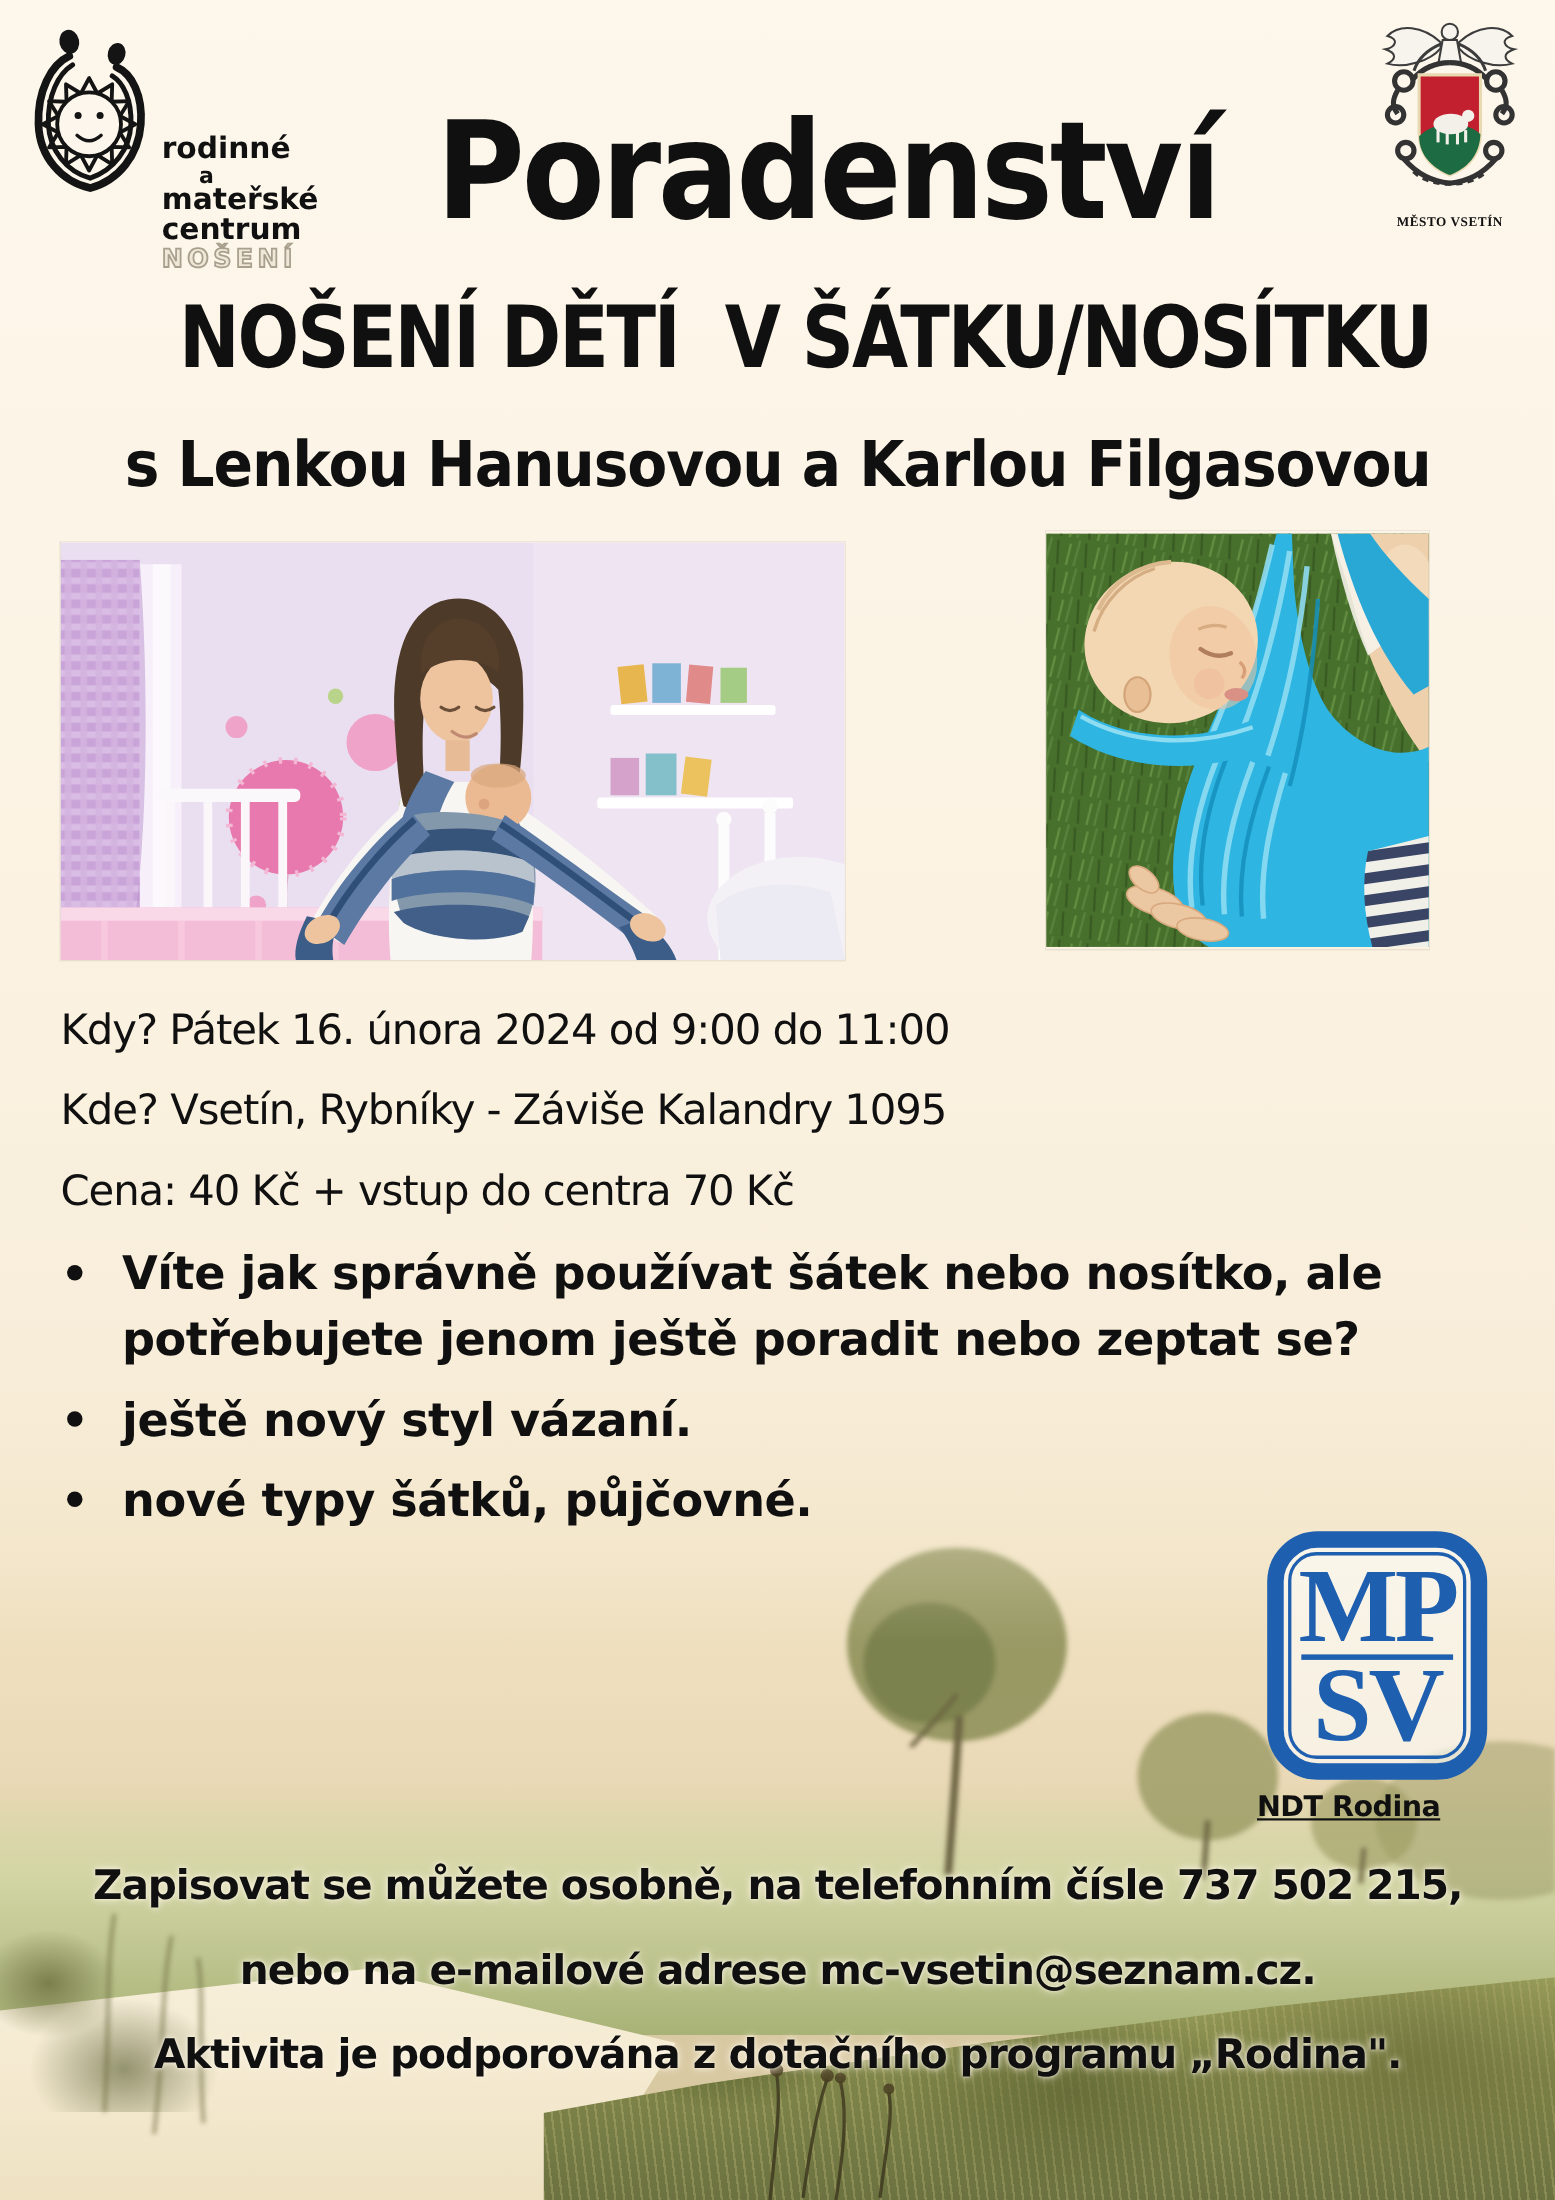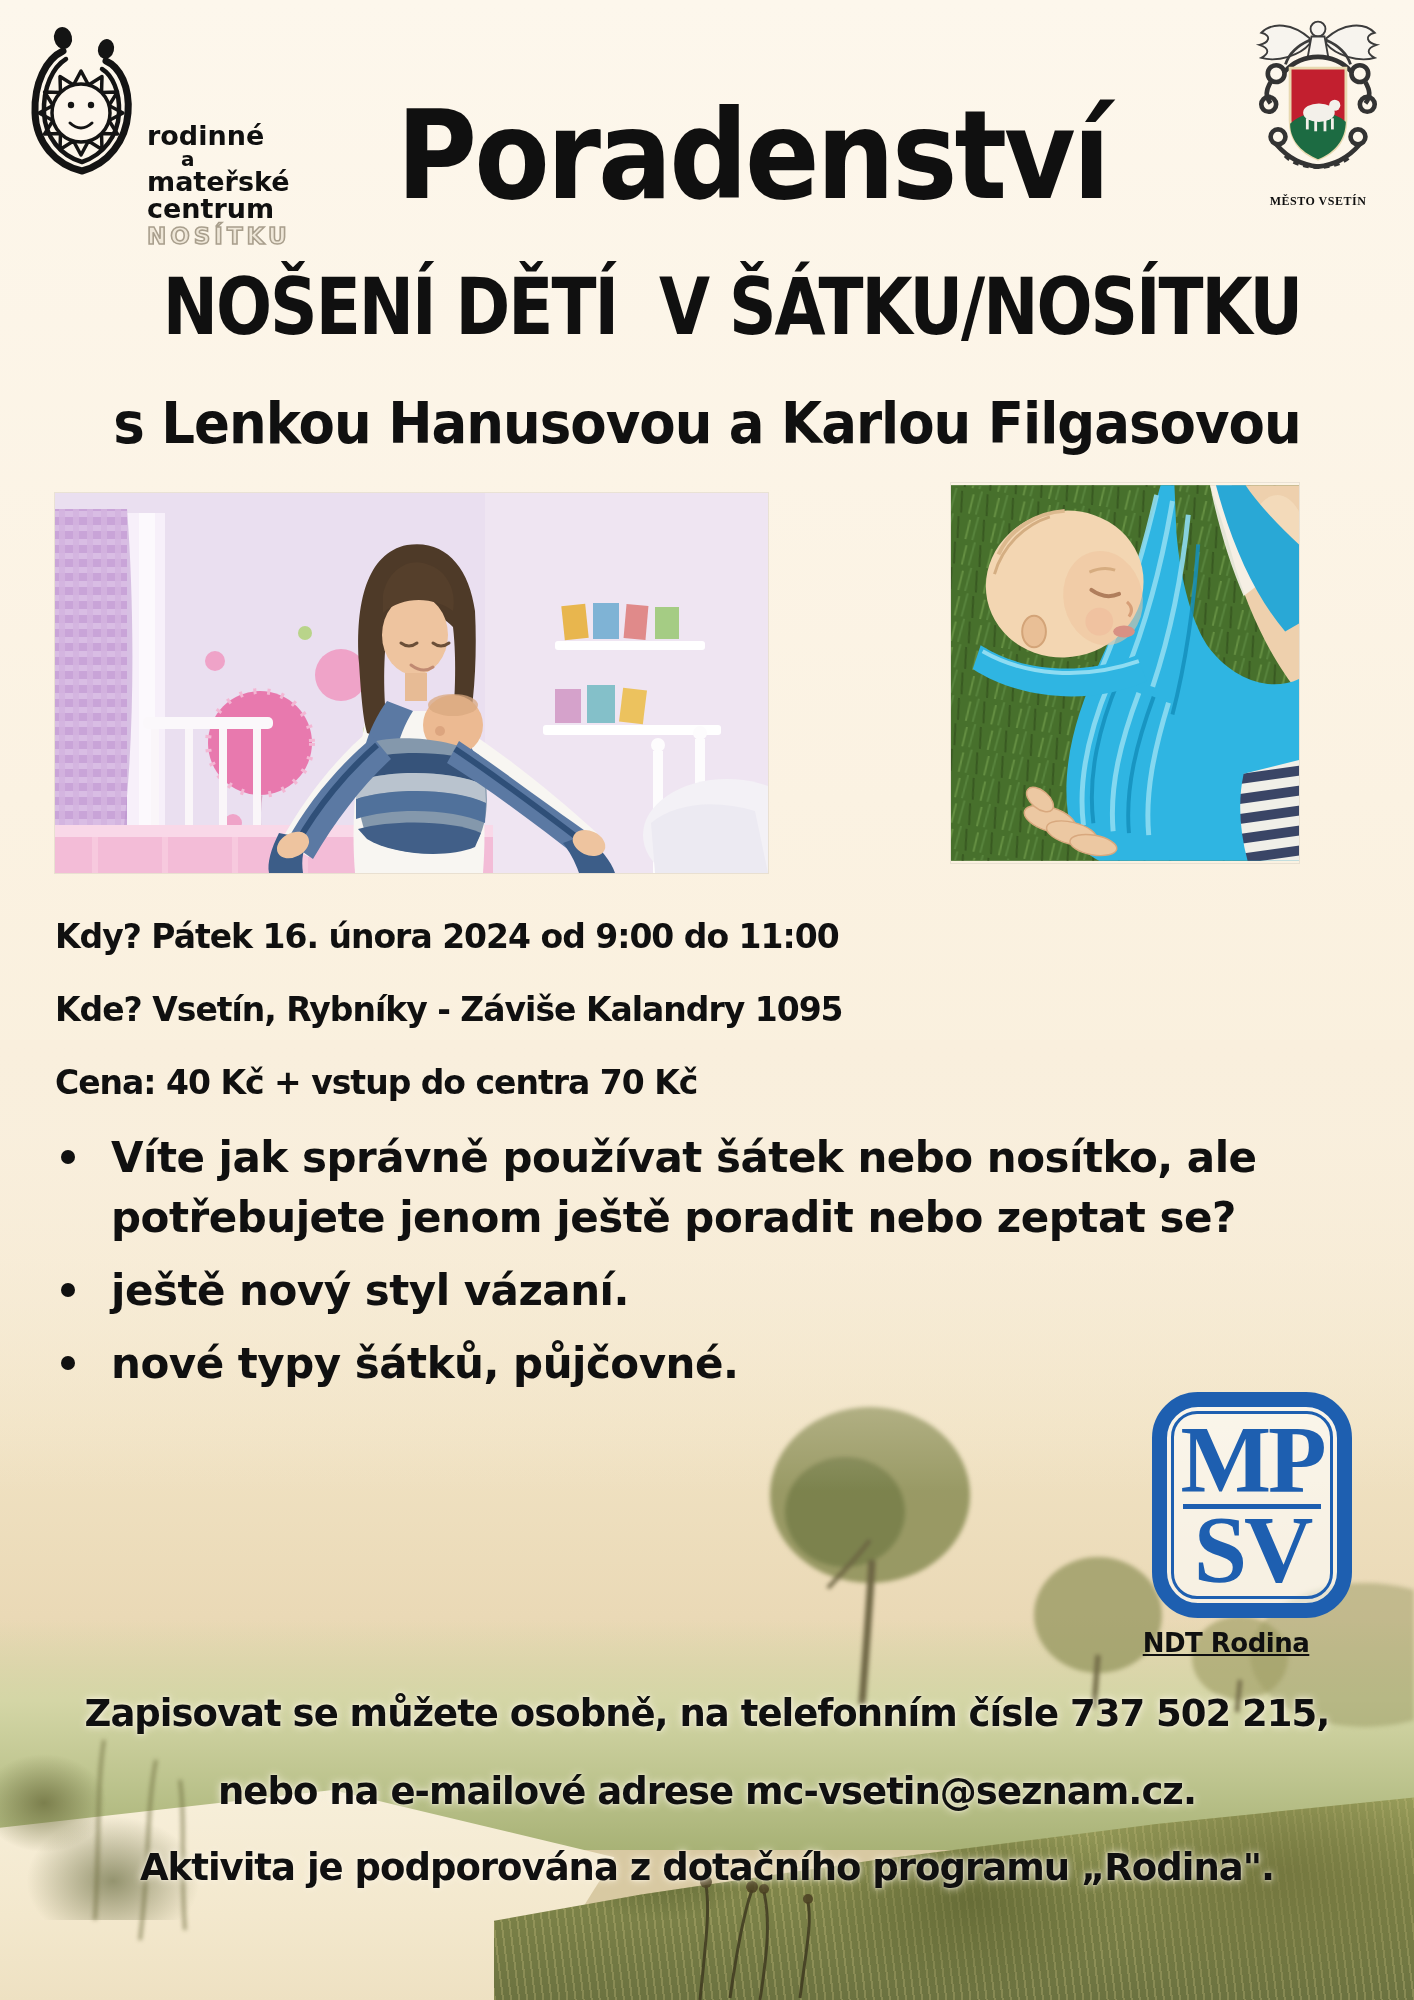--- a/index.html
+++ b/index.html
@@ -19,21 +19,21 @@
   
   .title{position:absolute;left:0;right:0;top:84px;text-align:center;font-size:110px;font-weight:bold;letter-spacing:-3px;transform:translateX(45px) scaleY(1.12);transform-origin:center top;}
   .subtitle{position:absolute;left:0;right:0;top:262px;text-align:center;font-size:66px;font-weight:bold;letter-spacing:-2px;white-space:pre;transform:translateX(25px) scaleY(1.18);transform-origin:center top;}
   .presenters{position:absolute;left:0;right:0;top:390px;text-align:center;font-size:53px;font-weight:bold;letter-spacing:-1px;transform:scaleY(1.08);transform-origin:center top;}
   
   .photo{position:absolute;box-shadow:0 0 0 1px rgba(0,0,0,.07);overflow:hidden;}
   .photo svg{display:block;width:100%;height:100%;}
   .photo-left{left:55px;top:493px;width:713px;height:380px;}
   .photo-right{left:951px;top:483px;width:348px;height:380px;}
   
-  .details{position:absolute;left:55px;top:900px;font-size:33px;font-weight:bold;letter-spacing:-1px;line-height:73px;}
+  .details{position:absolute;left:55px;top:900px;font-size:38px;font-weight:normal;letter-spacing:-1px;line-height:73px;}
   
   .bullets{position:absolute;left:55px;top:1128px;width:1270px;}
   .bullet{display:flex;margin-bottom:13px;}
   .bullet .dot{flex:0 0 14px;width:14px;height:14px;border-radius:50%;background:#101010;margin:22px 36px 0 6px;}
   .bullet .btext{font-size:42px;font-weight:bold;letter-spacing:-.5px;line-height:1.43;}
   
   .landscape{position:absolute;left:0;top:1040px;width:1414px;height:960px;}
   .land-sky{position:absolute;inset:0;background:linear-gradient(180deg,#f7ecd6 0%,#f1e3c4 40%,#ead9b6 60%,#e2d1ab 72%,#d8c9a2 80%);}
   .land-field{position:absolute;left:0;top:580px;width:100%;height:230px;background:linear-gradient(180deg,rgba(223,222,180,0) 0%,#d4d6a6 35%,#bdc48e 70%,#a8b276 100%);}
   .land-road{position:absolute;left:0;top:750px;width:640px;height:210px;background:linear-gradient(180deg,#f7efda 0%,#f3e8cd 60%,#eee1c2 100%);clip-path:polygon(0 18%,52% 0,96% 32%,82% 100%,0 100%);}
@@ -117,21 +117,21 @@
       <circle cx="55" cy="88" r="29" fill="#fdf6ec" stroke="#141414" stroke-width="3.5"></circle>
       <circle cx="45" cy="80" r="3.2" fill="#141414"></circle>
       <circle cx="65" cy="80" r="3.2" fill="#141414"></circle>
       <path d="M44,98 Q55,108 66,98" stroke="#141414" stroke-width="3" fill="none" stroke-linecap="round"></path>
     </svg>
     <div class="fc-text">
       <div class="fc-line">rodinné</div>
       <div class="fc-line small">a</div>
       <div class="fc-line">mateřské</div>
       <div class="fc-line">centrum</div>
-      <div class="fc-line fc-vsetin">NOSÍTKU</div>
+      <div class="fc-line fc-vsetin">NOŠENÍ</div>
     </div>
   </div>
 
   <div class="city-logo">
     <svg width="140" height="172" viewBox="0 0 150 185">
       <g stroke="#3c3c3c" stroke-width="2" fill="#f7f4ee">
         <path d="M66,24 C48,8 26,6 14,18 C26,21 22,29 12,31 C24,35 22,41 14,45 C32,50 56,42 66,30 Z"></path>
         <path d="M84,24 C102,8 124,6 136,18 C124,21 128,29 138,31 C126,35 128,41 136,45 C118,50 94,42 84,30 Z"></path>
         <circle cx="75" cy="14" r="8"></circle>
         <path d="M68,22 L82,22 L86,44 L64,44 Z"></path>

